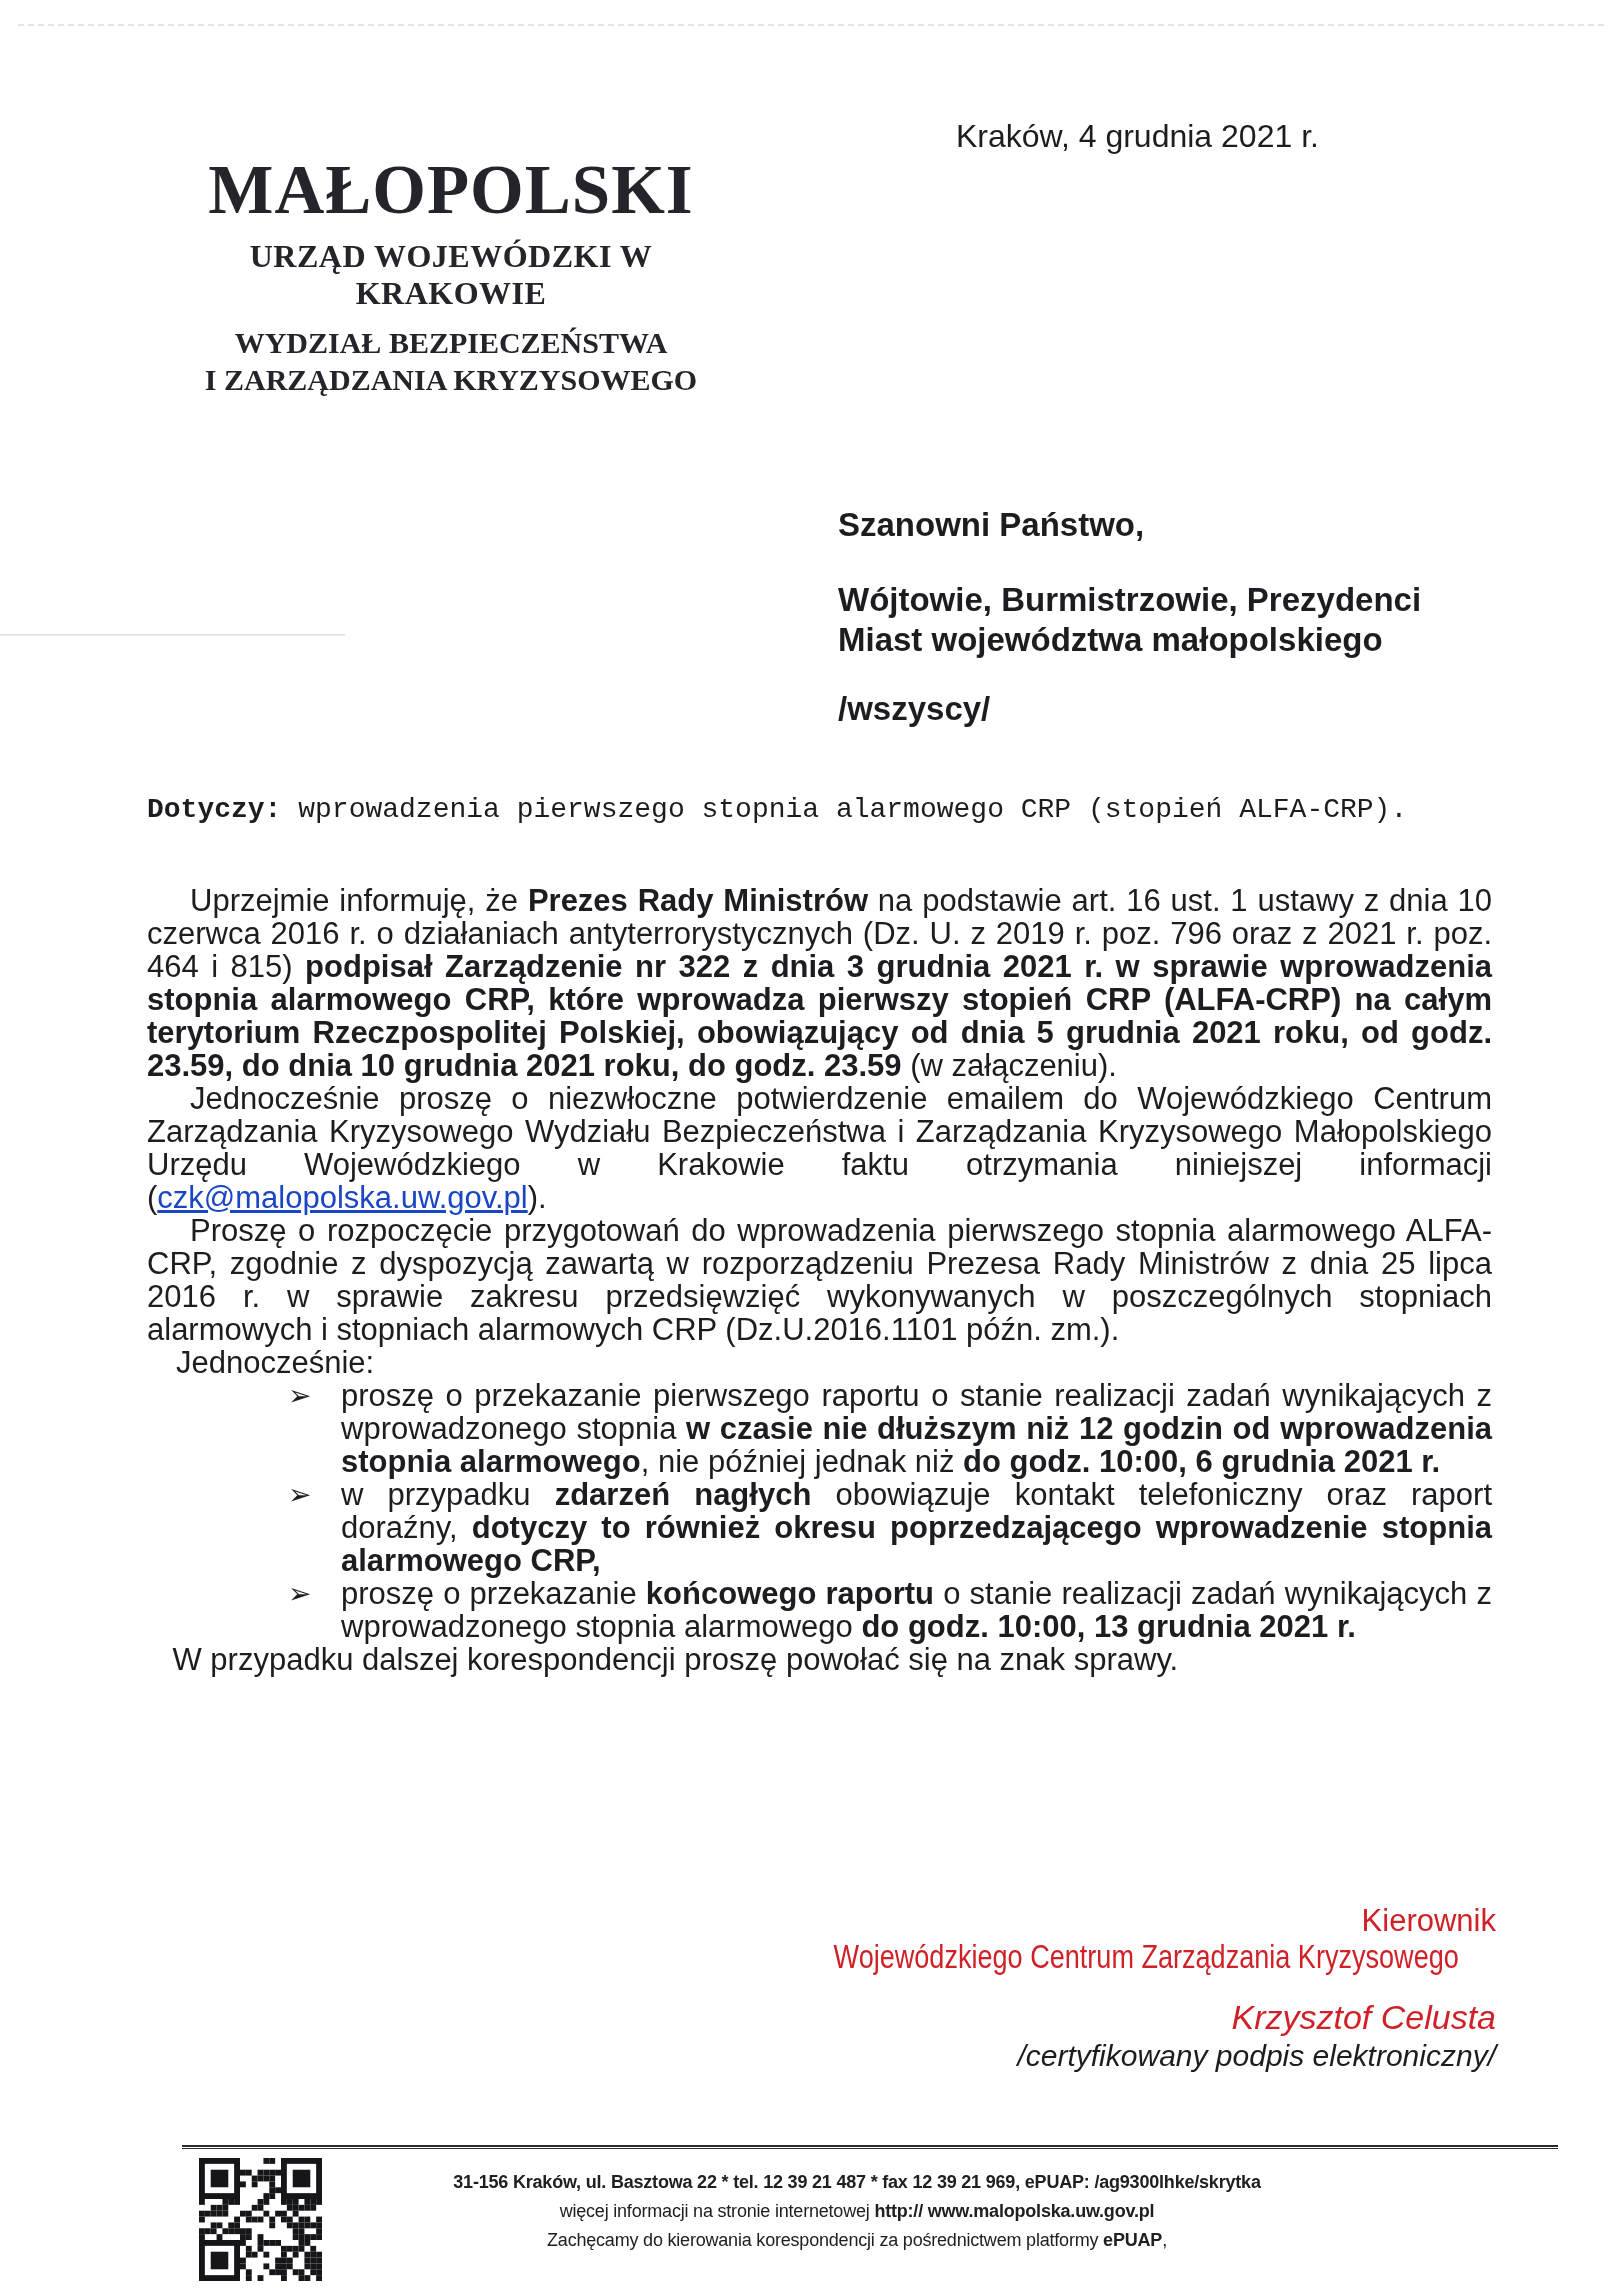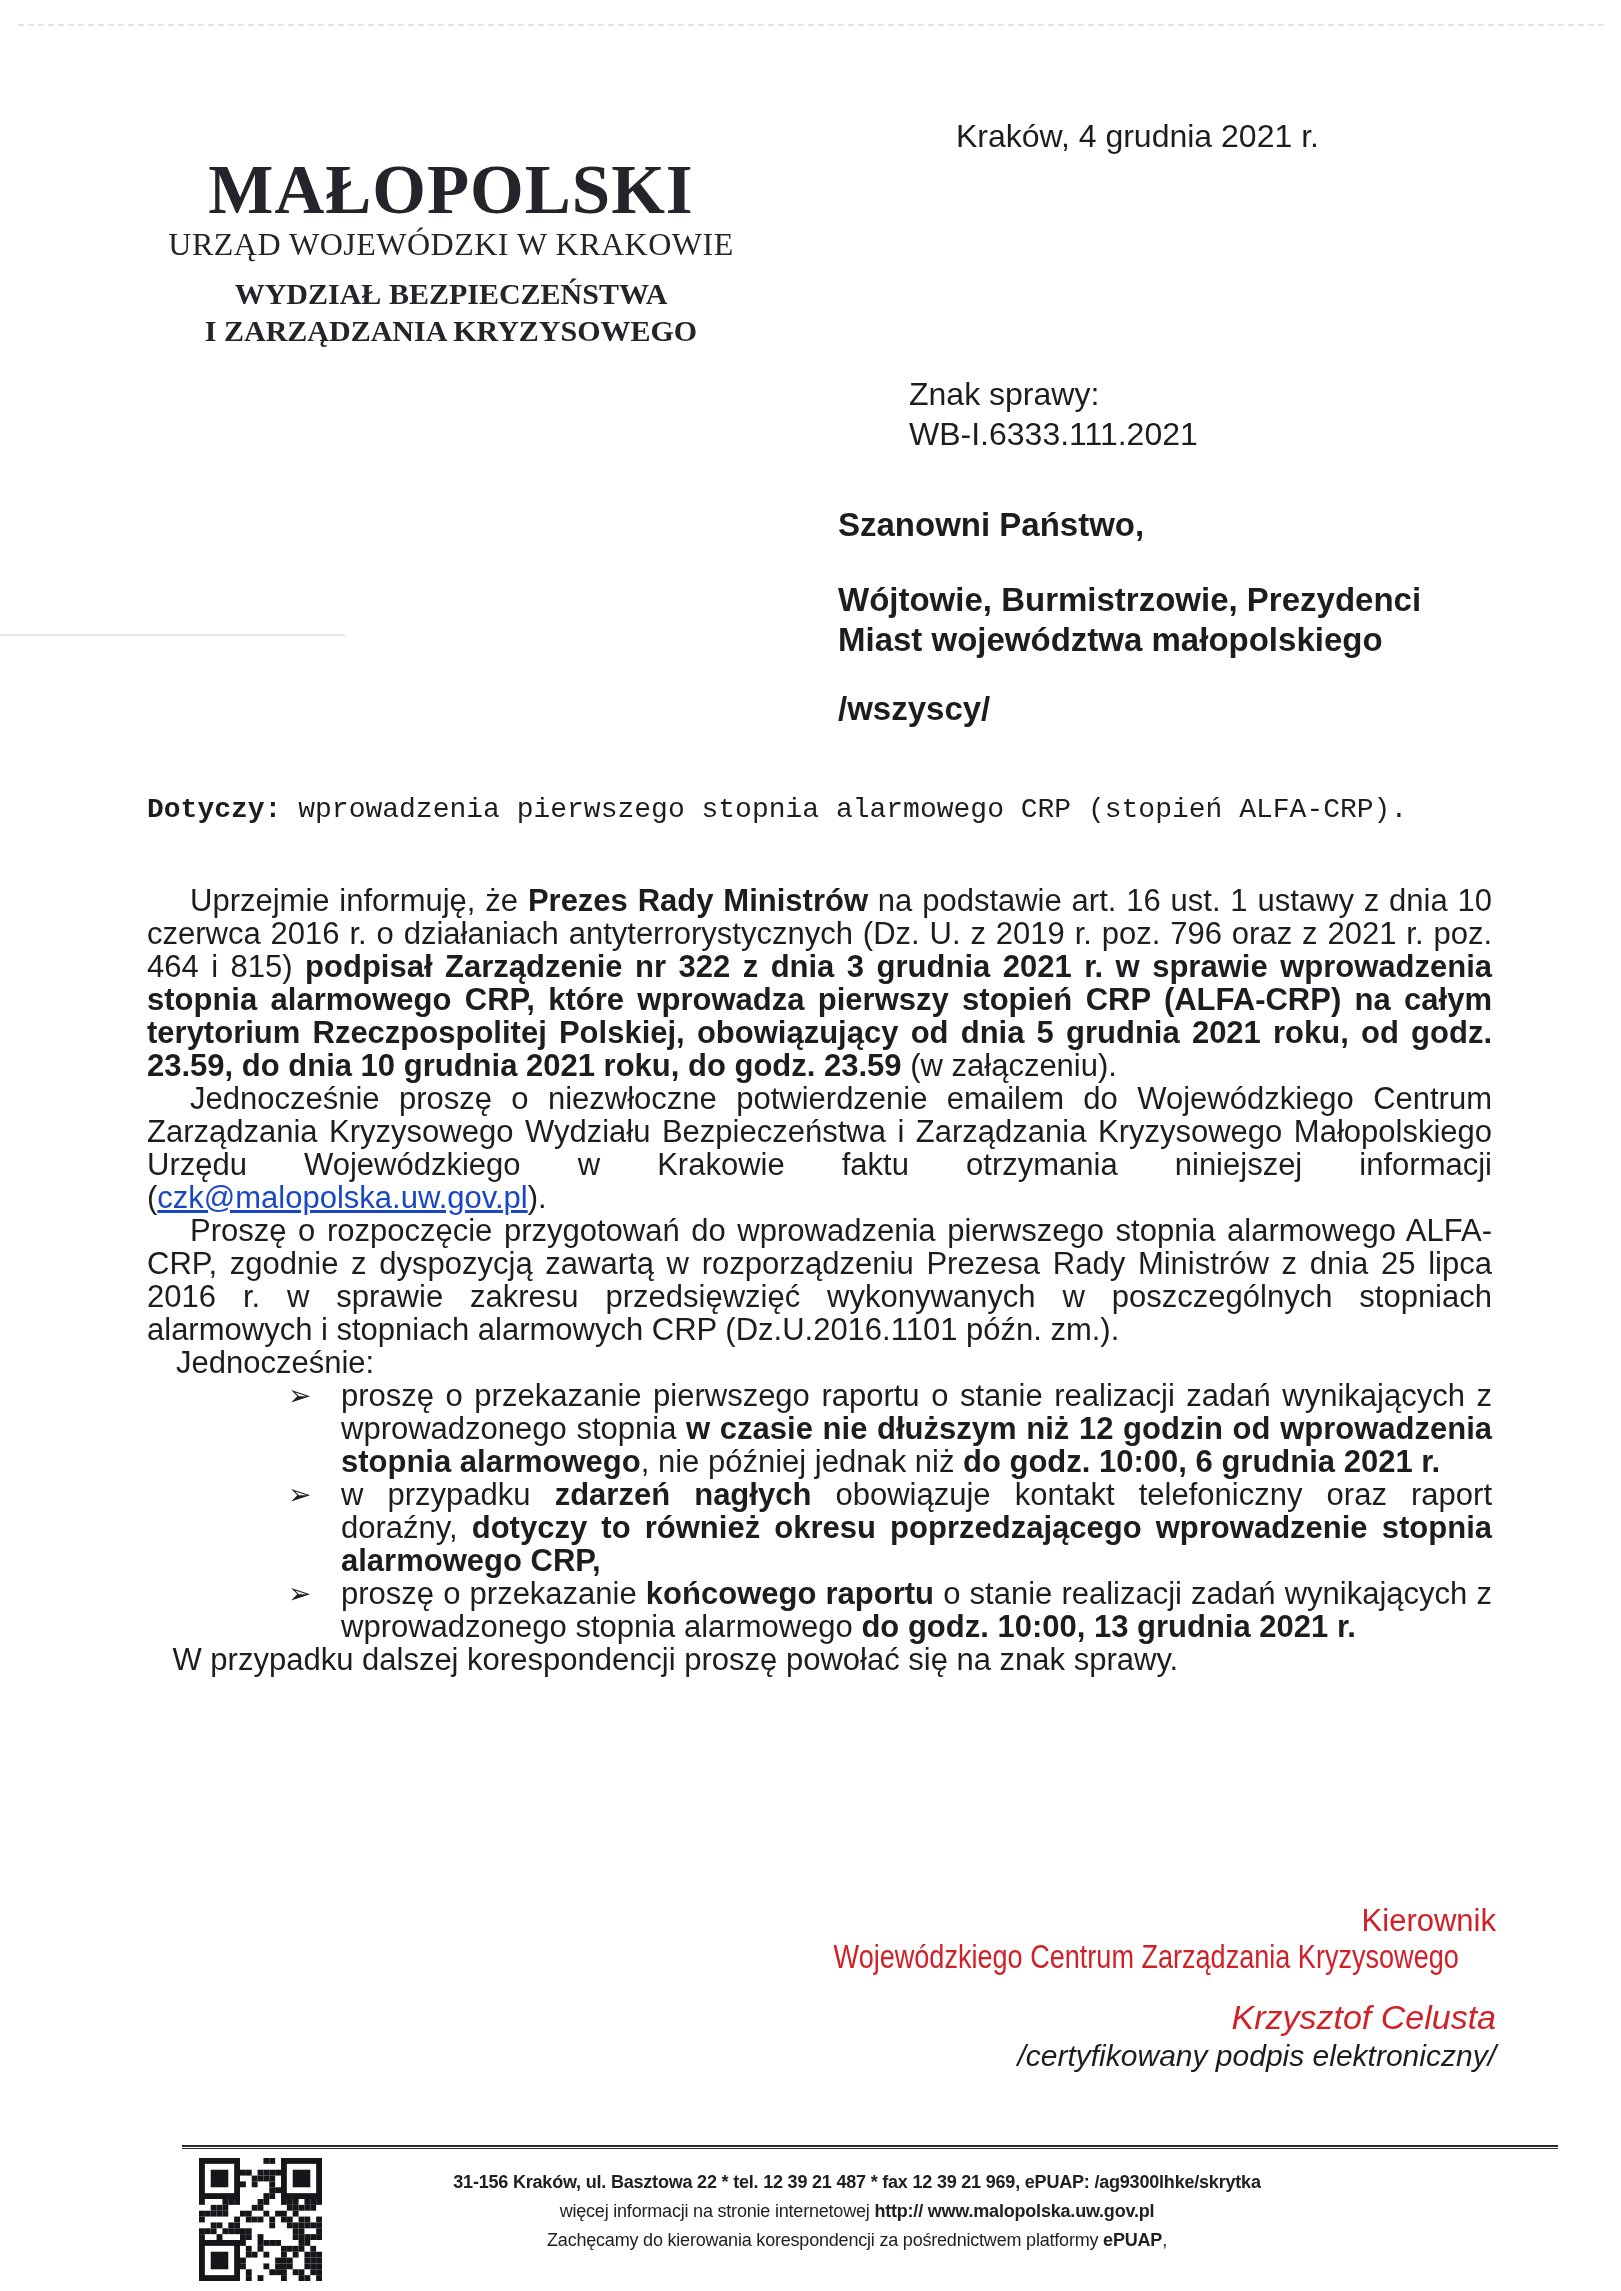--- a/index.html
+++ b/index.html
@@ -13,21 +13,21 @@
   .artifact-top{position:absolute;left:17.6px;top:23.5px;width:1586px;border-top:2px dashed #cfcfcf;opacity:.55;}
   .artifact-mid{position:absolute;left:0px;top:634px;width:345px;border-top:2px solid #dedede;opacity:.8;}
 
   
   .date{position:absolute;left:956px;top:118px;font-size:32px;white-space:nowrap;}
 
   
   .letterhead{position:absolute;left:165px;top:155px;width:572px;text-align:center;
     font-family:"Liberation Serif",serif;color:#23252a;}
   .org{font-size:69px;font-weight:bold;letter-spacing:1px;line-height:1.02;}
-  .orgsub{font-size:32px;font-weight:normal;letter-spacing:0.5px;margin-top:1px;}
+  .orgsub{font-size:32px;font-weight:bold;letter-spacing:0.5px;margin-top:13px;}
   .dept1{font-size:30px;font-weight:bold;margin-top:13.7px;}
   .dept2{font-size:30px;font-weight:bold;margin-top:2.9px;}
 
   
   .ref{position:absolute;left:909px;top:374px;font-size:32px;line-height:40px;}
 
   
   .addr{position:absolute;left:838px;top:505px;font-size:33px;font-weight:bold;line-height:40px;}
   .addr .gap1{margin-top:35px;}
   .addr .gap2{margin-top:29px;}
@@ -73,24 +73,20 @@
 
   <div class="date">Kraków, 4 grudnia 2021 r.</div>
 
   <div class="letterhead">
     <div class="org">MAŁOPOLSKI</div>
     <div class="orgsub">URZĄD WOJEWÓDZKI W KRAKOWIE</div>
     <div class="dept1">WYDZIAŁ BEZPIECZEŃSTWA</div>
     <div class="dept2">I ZARZĄDZANIA KRYZYSOWEGO</div>
   </div>
 
-  <div class="ref">
-    <div>Znak sprawy:</div>
-    <div>WB-I.6333.111.2021</div>
-  </div>
 
   <div class="addr">
     <div>Szanowni Państwo,</div>
     <div class="gap1">Wójtowie, Burmistrzowie, Prezydenci</div>
     <div>Miast województwa małopolskiego</div>
     <div class="gap2">/wszyscy/</div>
   </div>
 
   <div class="subject"><span class="b">Dotyczy:</span><span> wprowadzenia pierwszego stopnia alarmowego CRP (stopień ALFA-CRP).</span></div>
 

